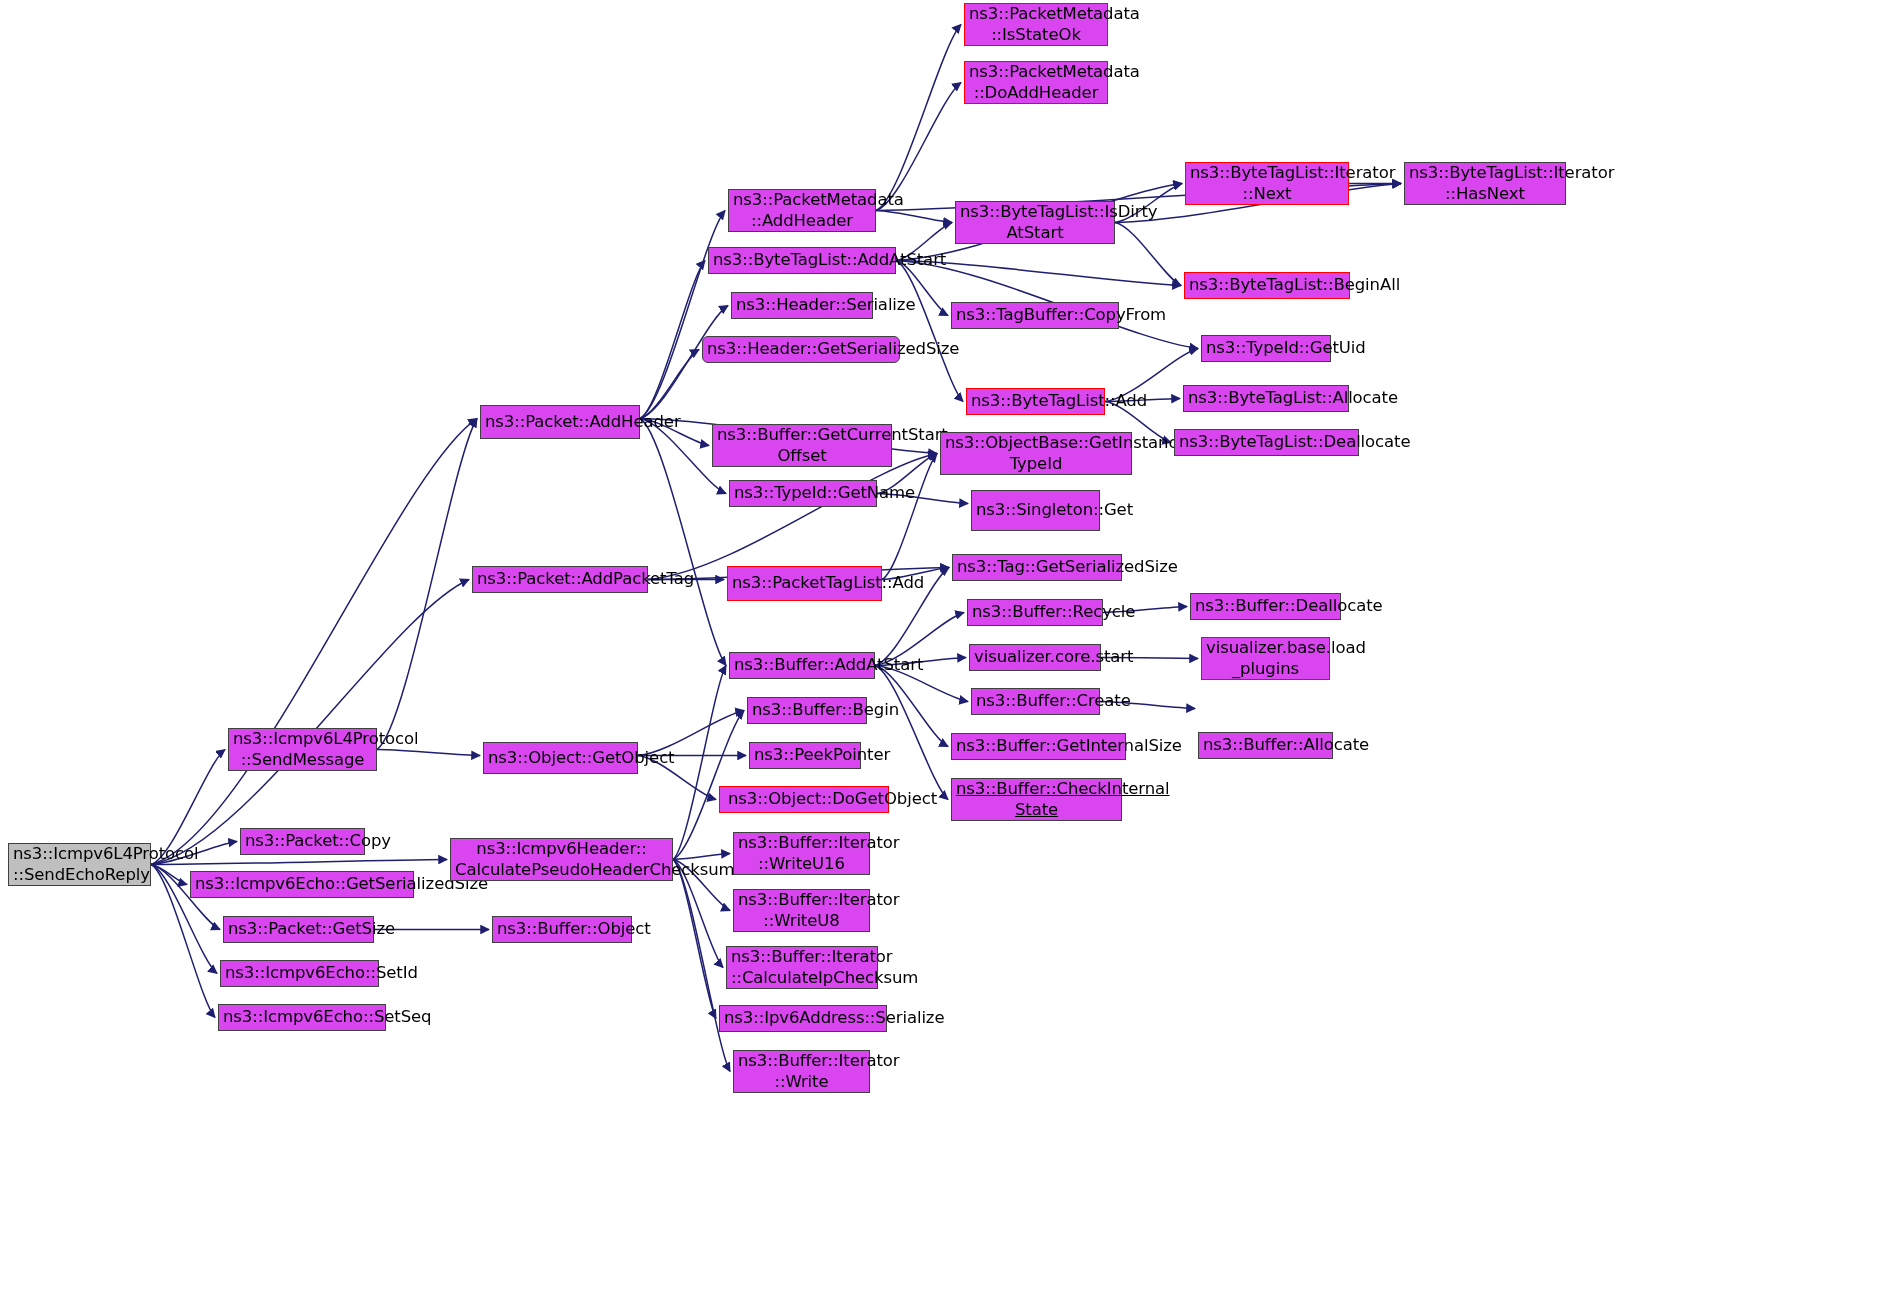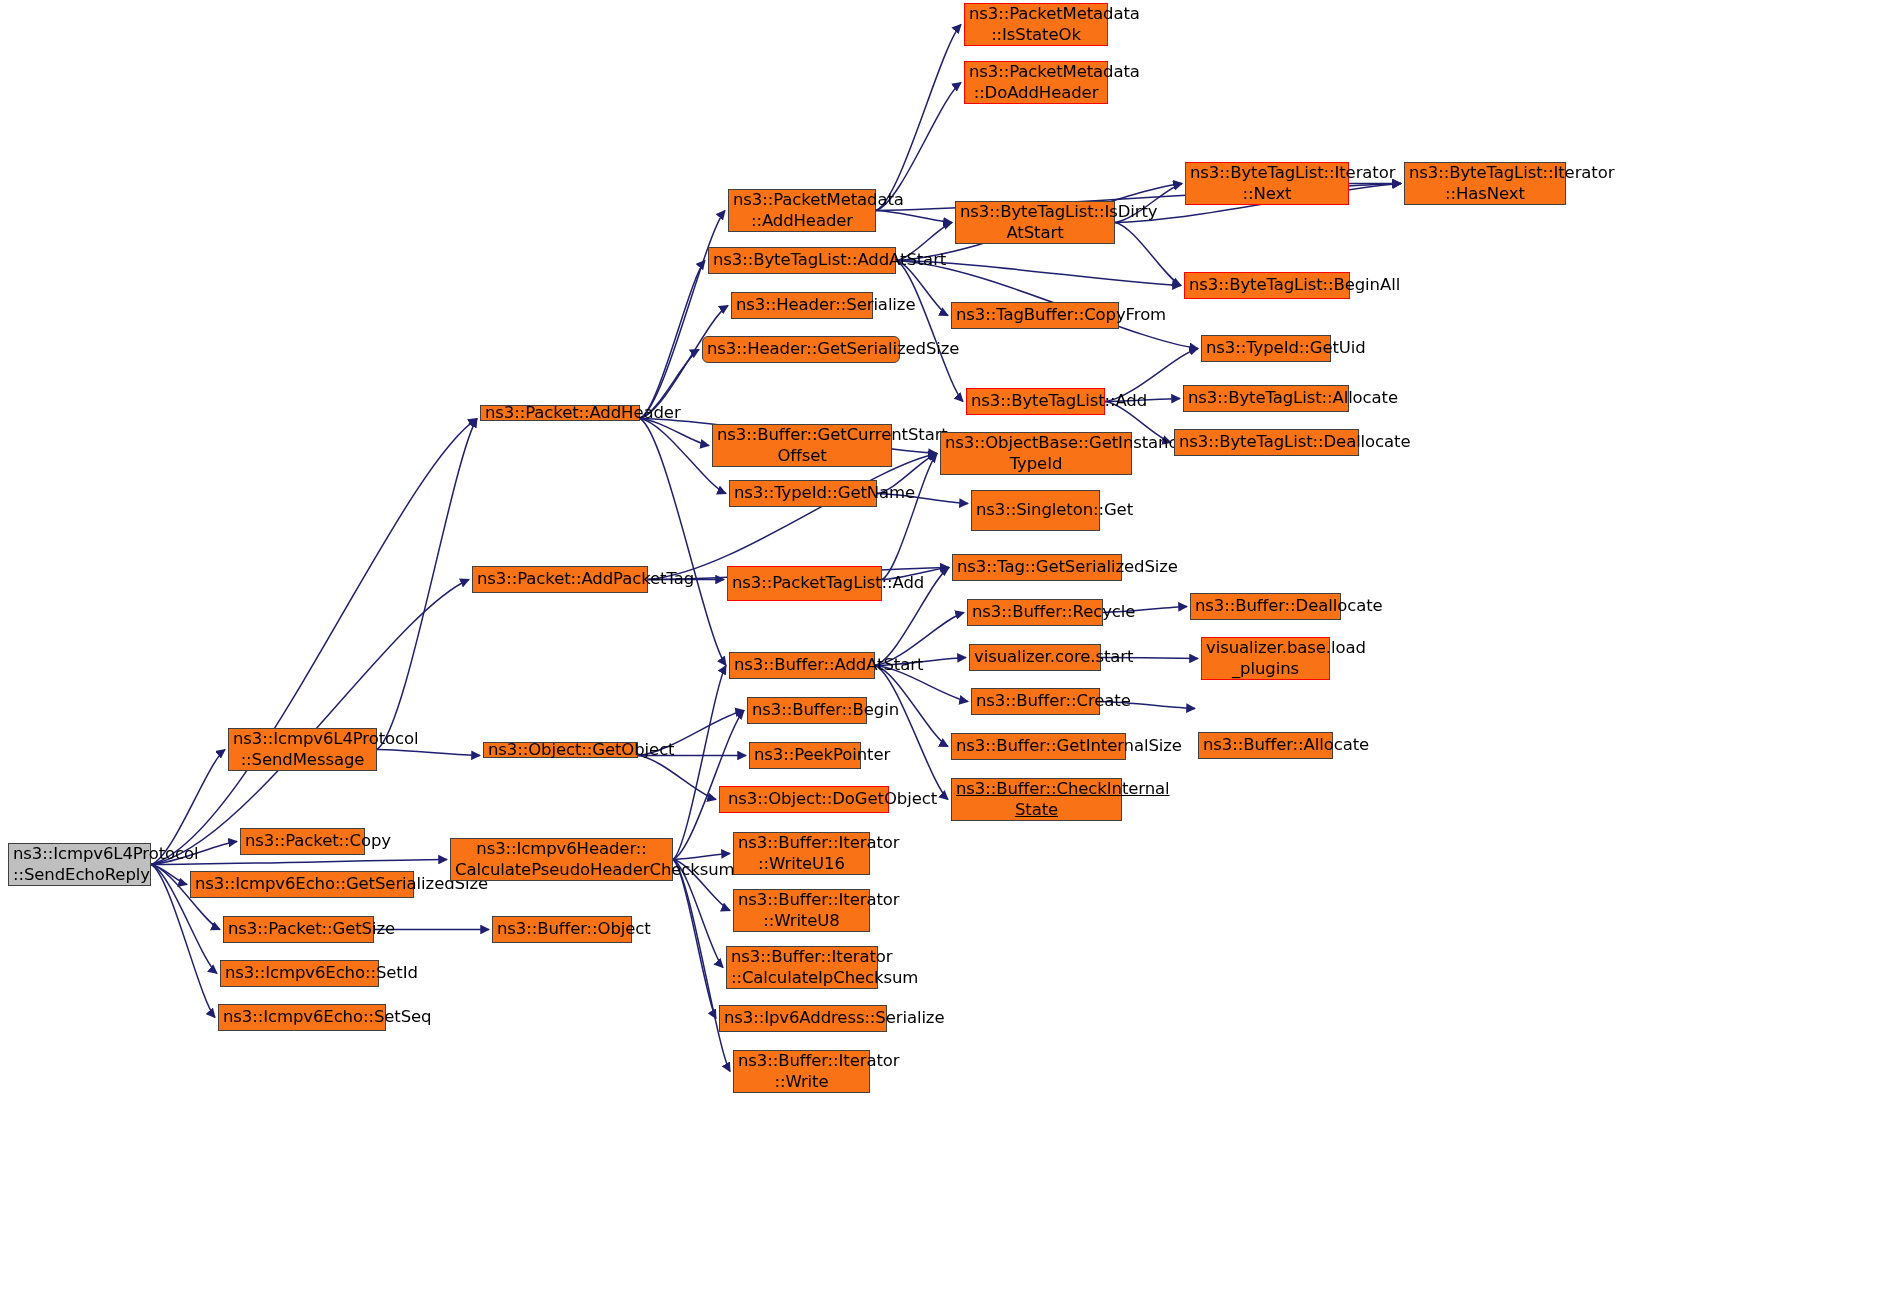--- a/index.html
+++ b/index.html
@@ -22,21 +22,21 @@
     height: 1313px;
     pointer-events: none;
   }
   .node {
     position: absolute;
     box-sizing: border-box;
     display: flex;
     align-items: center;
     justify-content: center;
     text-align: center;
-    background: #f97316;
+    background: #d946ef;
     border: 1px solid #404040;
     color: #000000;
     font-size: 16.5px;
     line-height: 1.23;
     letter-spacing: -0.1px;
     padding: 1px 4px;
     z-index: 2;
     white-space: pre-line;
   }
   .node.red {
@@ -127,25 +127,25 @@
   <div id="nodes">
       <div class="node current" style="left: 8px; top: 843px; width: 143px; height: 43px;"><span>ns3::Icmpv6L4Protocol
 ::SendEchoReply</span></div>
       <div class="node" style="left: 228px; top: 728px; width: 149px; height: 43px;"><span>ns3::Icmpv6L4Protocol
 ::SendMessage</span></div>
       <div class="node" style="left: 240px; top: 828px; width: 125px; height: 27px;"><span>ns3::Packet::Copy</span></div>
       <div class="node" style="left: 190px; top: 871px; width: 224px; height: 27px;"><span>ns3::Icmpv6Echo::GetSerializedSize</span></div>
       <div class="node" style="left: 223px; top: 916px; width: 151px; height: 27px;"><span>ns3::Packet::GetSize</span></div>
       <div class="node" style="left: 220px; top: 960px; width: 159px; height: 27px;"><span>ns3::Icmpv6Echo::SetId</span></div>
       <div class="node" style="left: 218px; top: 1004px; width: 168px; height: 27px;"><span>ns3::Icmpv6Echo::SetSeq</span></div>
-      <div class="node" style="left: 483px; top: 742px; width: 155px; height: 16px;"><span>ns3::Object::GetObject</span></div>
+      <div class="node" style="left: 483px; top: 742px; width: 155px; height: 32px;"><span>ns3::Object::GetObject</span></div>
       <div class="node" style="left: 450px; top: 838px; width: 223px; height: 43px;"><span>ns3::Icmpv6Header::
 CalculatePseudoHeaderChecksum</span></div>
       <div class="node" style="left: 492px; top: 916px; width: 140px; height: 27px;"><span>ns3::Buffer::Object</span></div>
-      <div class="node" style="left: 480px; top: 405px; width: 160px; height: 16px;"><span>ns3::Packet::AddHeader</span></div>
+      <div class="node" style="left: 480px; top: 405px; width: 160px; height: 34px;"><span>ns3::Packet::AddHeader</span></div>
       <div class="node" style="left: 472px; top: 566px; width: 176px; height: 27px;"><span>ns3::Packet::AddPacketTag</span></div>
       <div class="node" style="left: 728px; top: 189px; width: 148px; height: 43px;"><span>ns3::PacketMetadata
 ::AddHeader</span></div>
       <div class="node" style="left: 708px; top: 247px; width: 188px; height: 27px;"><span>ns3::ByteTagList::AddAtStart</span></div>
       <div class="node" style="left: 731px; top: 292px; width: 142px; height: 27px;"><span>ns3::Header::Serialize</span></div>
       <div class="node" style="left: 702px; top: 336px; width: 198px; height: 27px; border-radius: 6px;"><span>ns3::Header::GetSerializedSize</span></div>
       <div class="node" style="left: 712px; top: 424px; width: 180px; height: 43px;"><span>ns3::Buffer::GetCurrentStart
 Offset</span></div>
       <div class="node" style="left: 729px; top: 480px; width: 148px; height: 27px;"><span>ns3::TypeId::GetName</span></div>
       <div class="node red" style="left: 727px; top: 566px; width: 155px; height: 35px;"><span>ns3::PacketTagList::Add</span></div>

